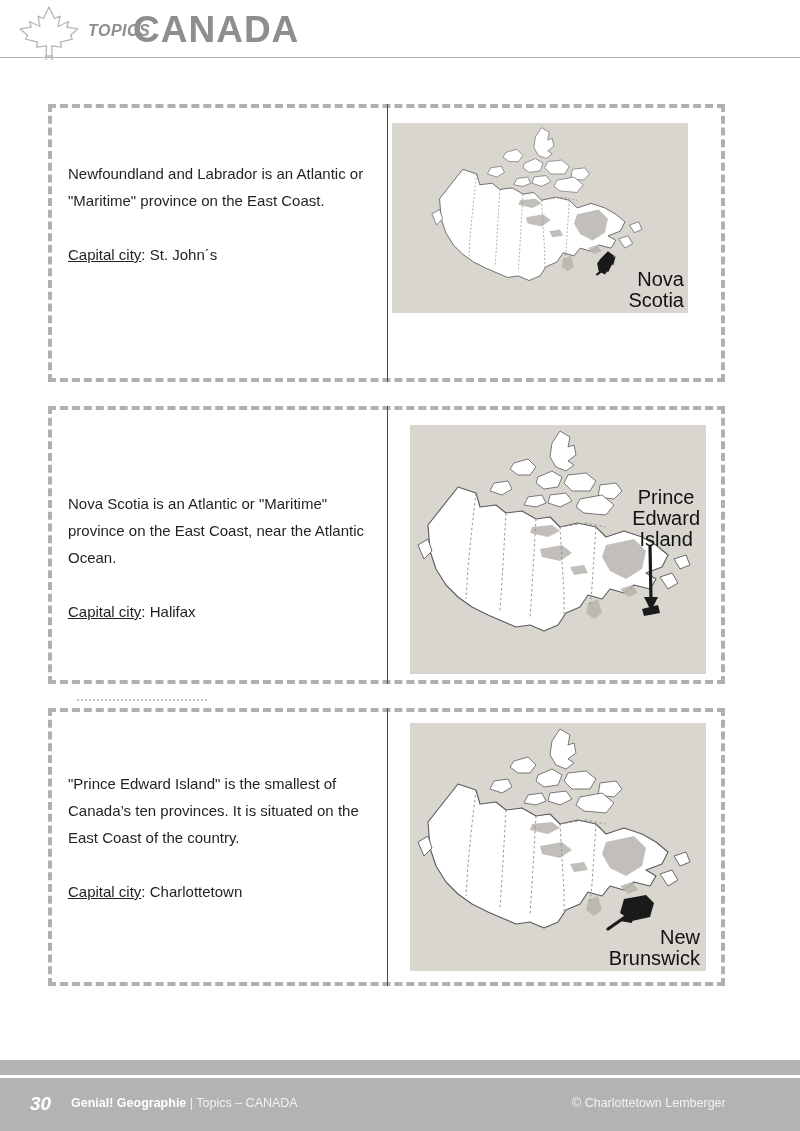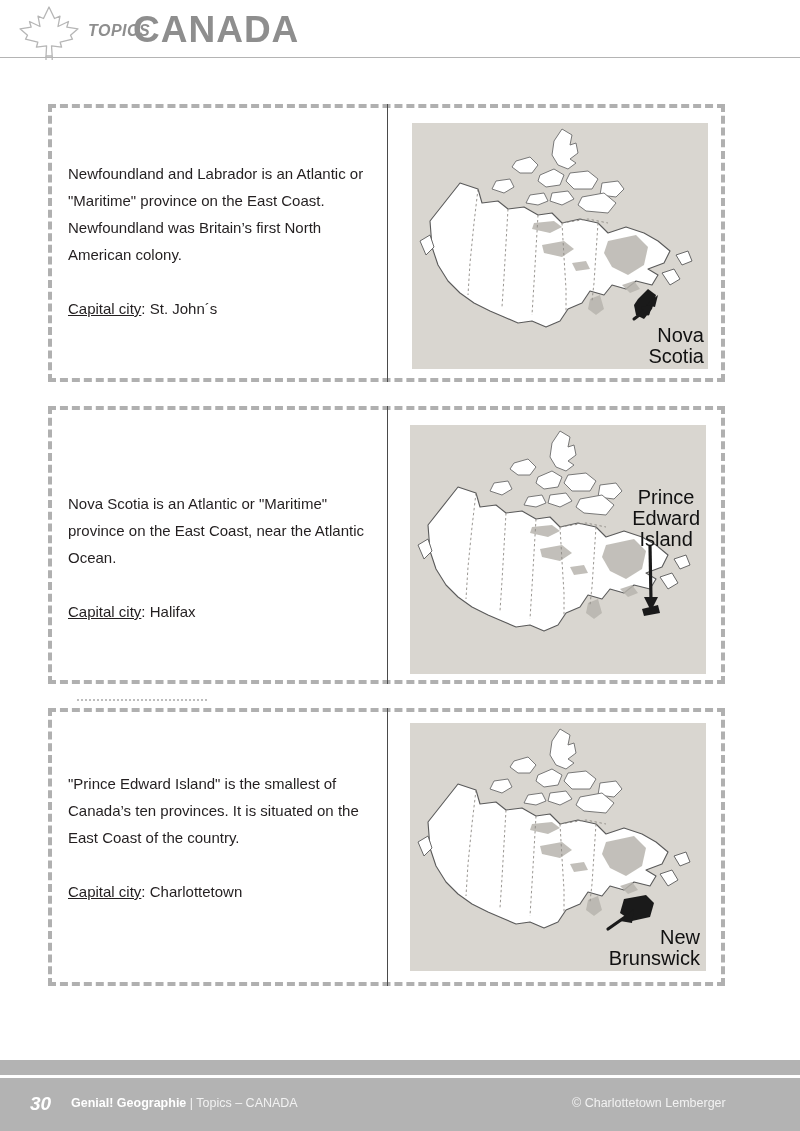--- a/index.html
+++ b/index.html
@@ -104,21 +104,21 @@
   .cap-label {
     text-decoration: underline;
   }
 
   
   .map-box {
     position: absolute;
     background: #d9d6d0;
     overflow: hidden;
   }
-  .card-1 .map-box { left: 360px; top: 15px;  width: 296px; height: 246px; }
+  .card-1 .map-box { left: 340px; top: 15px;  width: 296px; height: 190px; }
   .card-2 .map-box { left: 358px; top: 15px;  width: 296px; height: 249px; }
   .card-3 .map-box { left: 358px; top: 11px;  width: 296px; height: 248px; }
 
   .map-svg { display: block; width: 100%; height: 100%; }
 
   .map-label {
     position: absolute;
     font-family: "Liberation Sans", sans-serif;
     font-size: 20px;
     line-height: 21px;
@@ -193,21 +193,20 @@
   <div class="topics-word">TOPICS</div>
   <div class="canada-word">CANADA</div>
 </div>
 
 <div class="card card-1">
   <div class="card-inner">
     <div class="divider"></div>
 
     <div class="card-text">
       <p class="para">Newfoundland and Labrador is an Atlantic or "Maritime" province on the East Coast.</p>
-      <p class="para">Newfoundland was Britain’s first North American colony.</p>
       <div class="gap"></div>
       <p class="para"><span class="cap-label">Capital city</span><span>: </span><span>St. John´s</span></p>
     </div>
 
     <div class="map-box">
       <svg class="map-svg" viewBox="0 0 296 246" xmlns="http://www.w3.org/2000/svg">
         <rect x="0" y="0" width="296" height="246" fill="#d9d6d0"></rect>
         <g fill="#ffffff" stroke="#6b6b6b" stroke-width="0.9" stroke-linejoin="round">
           <path d="M150 6 L160 12 L158 22 L164 20 L166 30 L158 36 L164 40 L156 46 L146 42
                    L140 32 L142 18 Z"></path>

